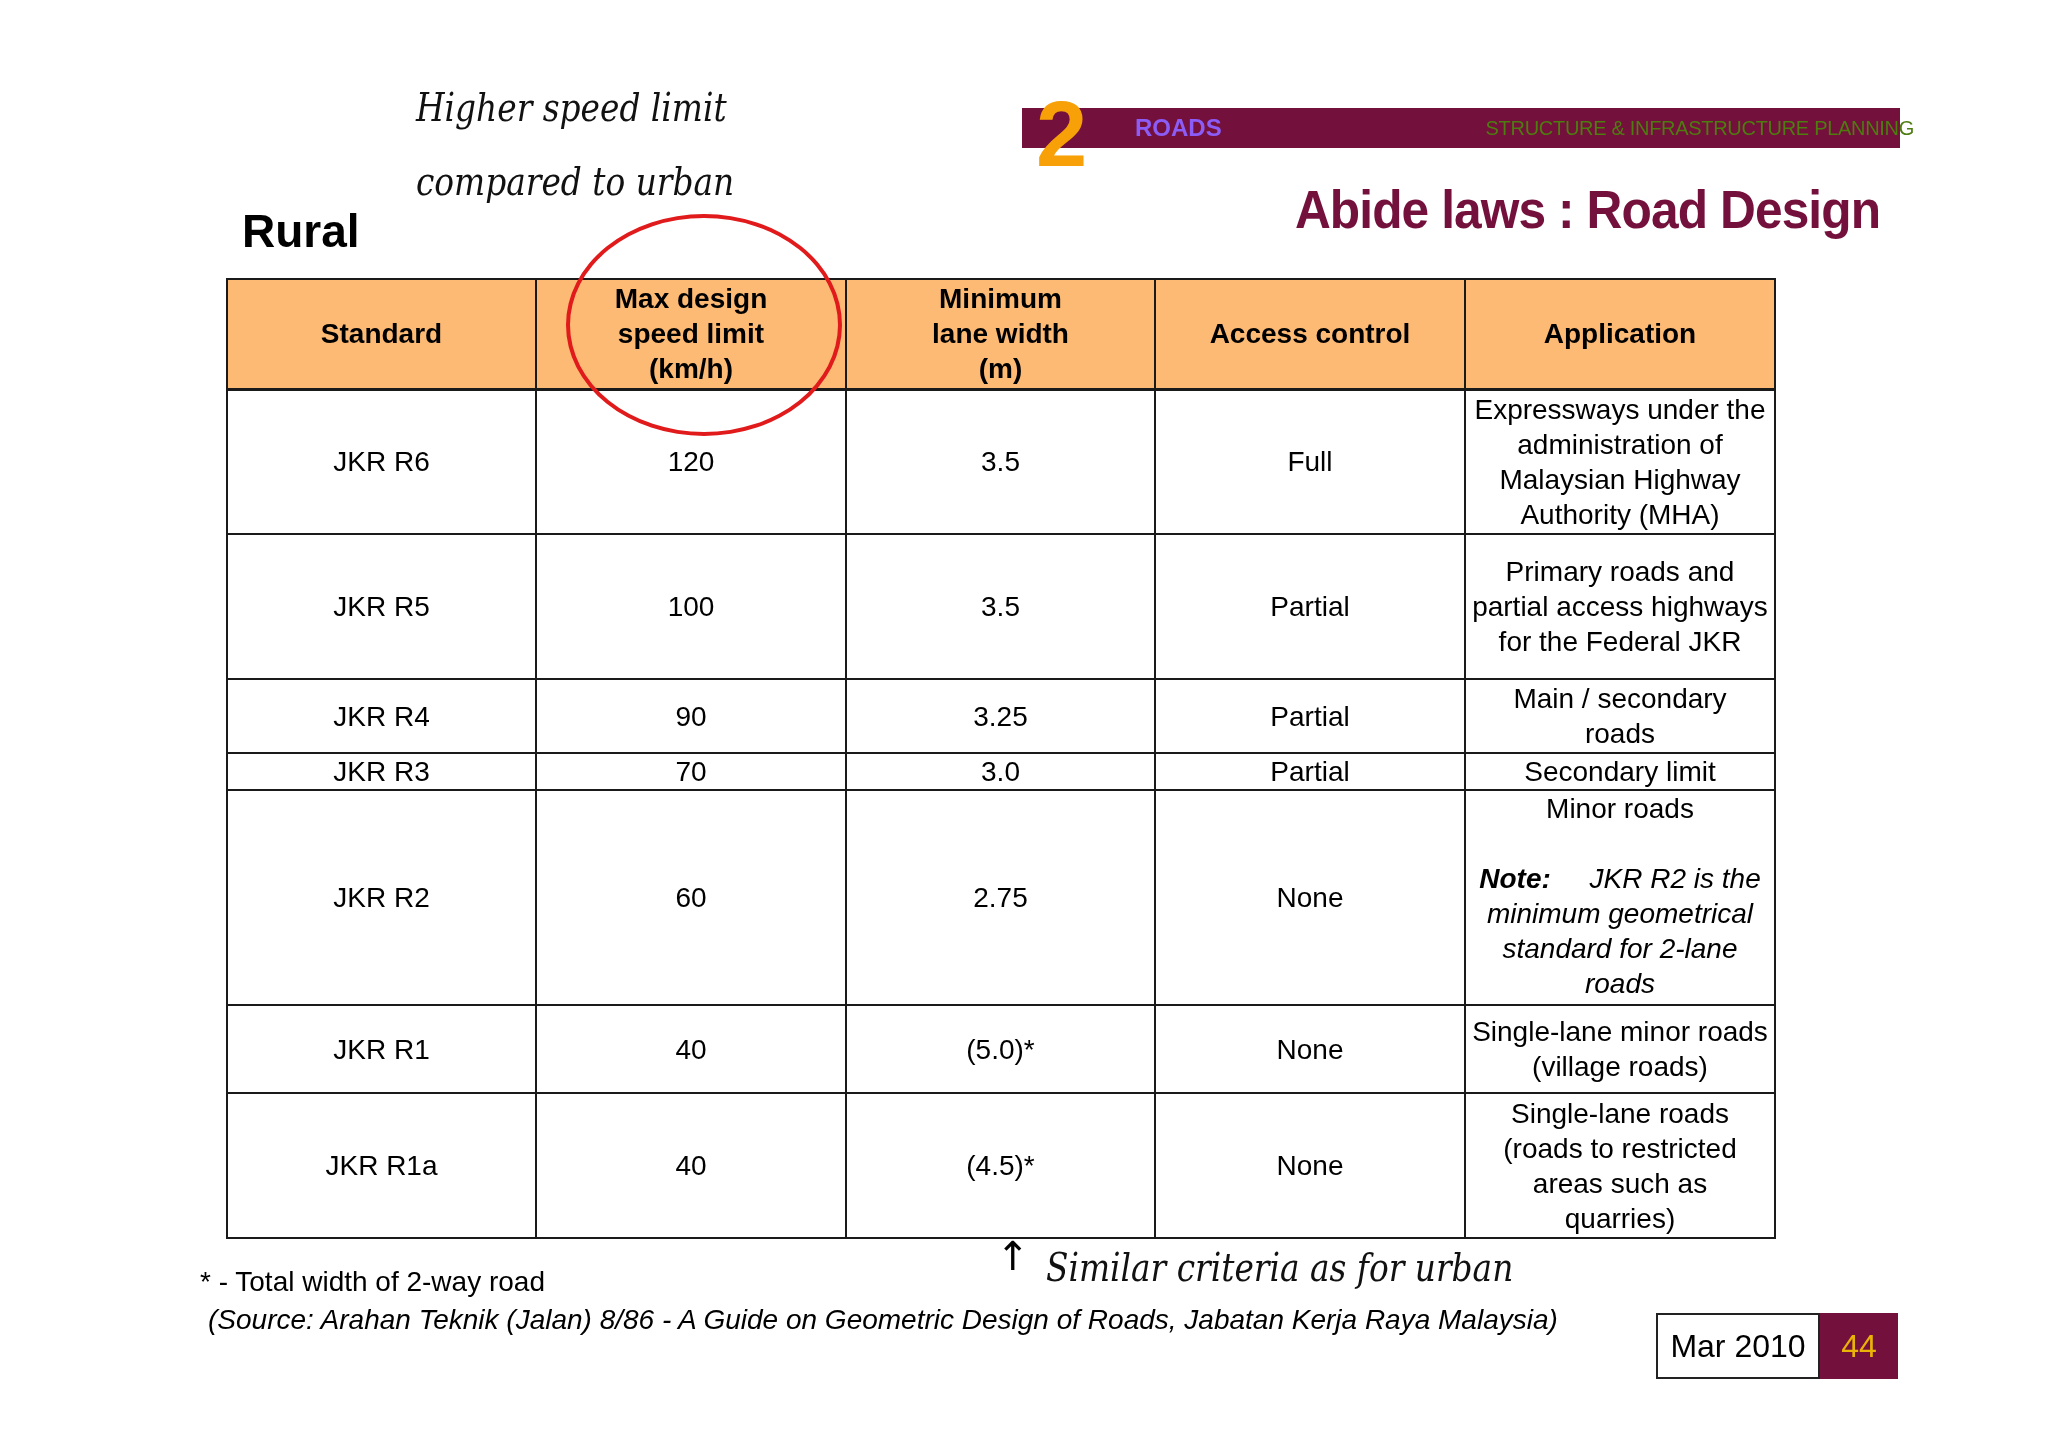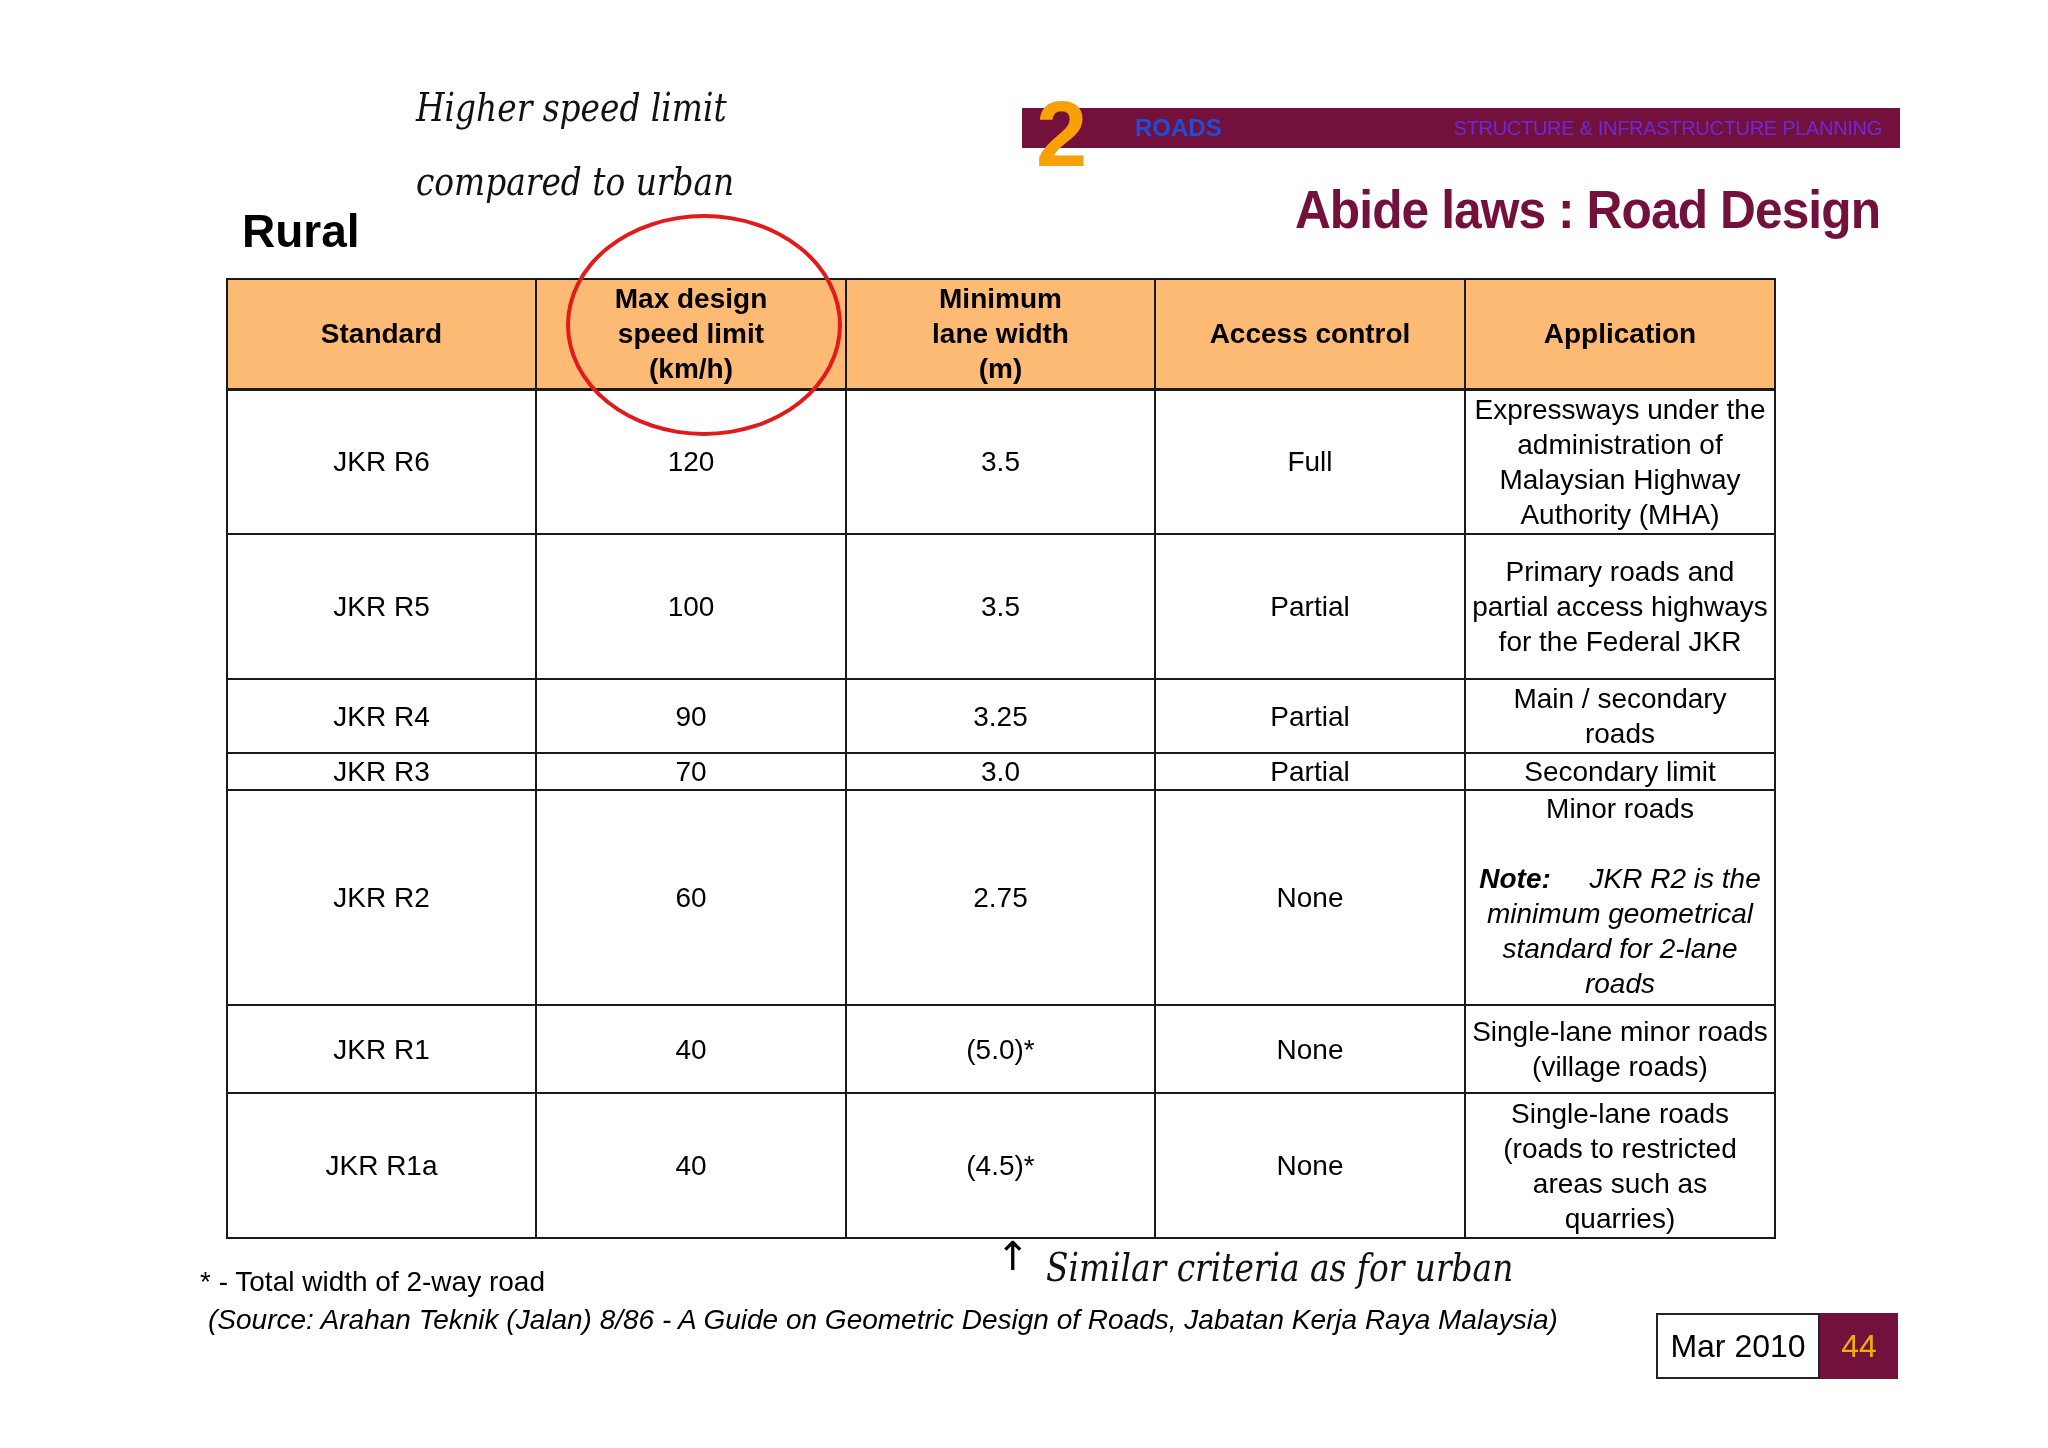--- a/index.html
+++ b/index.html
@@ -10,24 +10,24 @@
   .abs { position: absolute; }
   
   .band {
     left: 1022px; top: 108px; width: 878px; height: 40px; background: #74103c;
   }
   .band-num {
     left: 1036px; top: 88px; font-size: 92px; font-weight: bold; color: #f7a008;
     line-height: 1; letter-spacing: -2px;
   }
   .band-section {
-    left: 1135px; top: 116px; font-size: 24px; font-weight: bold; color: #1d4ed8; line-height: 1;
+    left: 1135px; top: 116px; font-size: 24px; font-weight: bold; color: #8b5cf6; line-height: 1;
   }
   .band-right {
-    right: 166px; top: 118px; font-size: 20px; color: #6d28d9; line-height: 1; letter-spacing: -0.3px;
+    right: 134px; top: 118px; font-size: 20px; color: #4d7c0f; line-height: 1; letter-spacing: -0.3px;
   }
   .page-title {
     right: 168px; top: 182px; font-size: 54px; font-weight: bold; color: #74103c;
     line-height: 1; letter-spacing: -1px; transform: scaleX(0.92); transform-origin: right center;
   }
   .section-label {
     left: 242px; top: 208px; font-size: 46px; font-weight: bold; line-height: 1;
   }
   .handwrite {
     font-family: "DejaVu Serif", serif; font-style: italic; color: #111;

